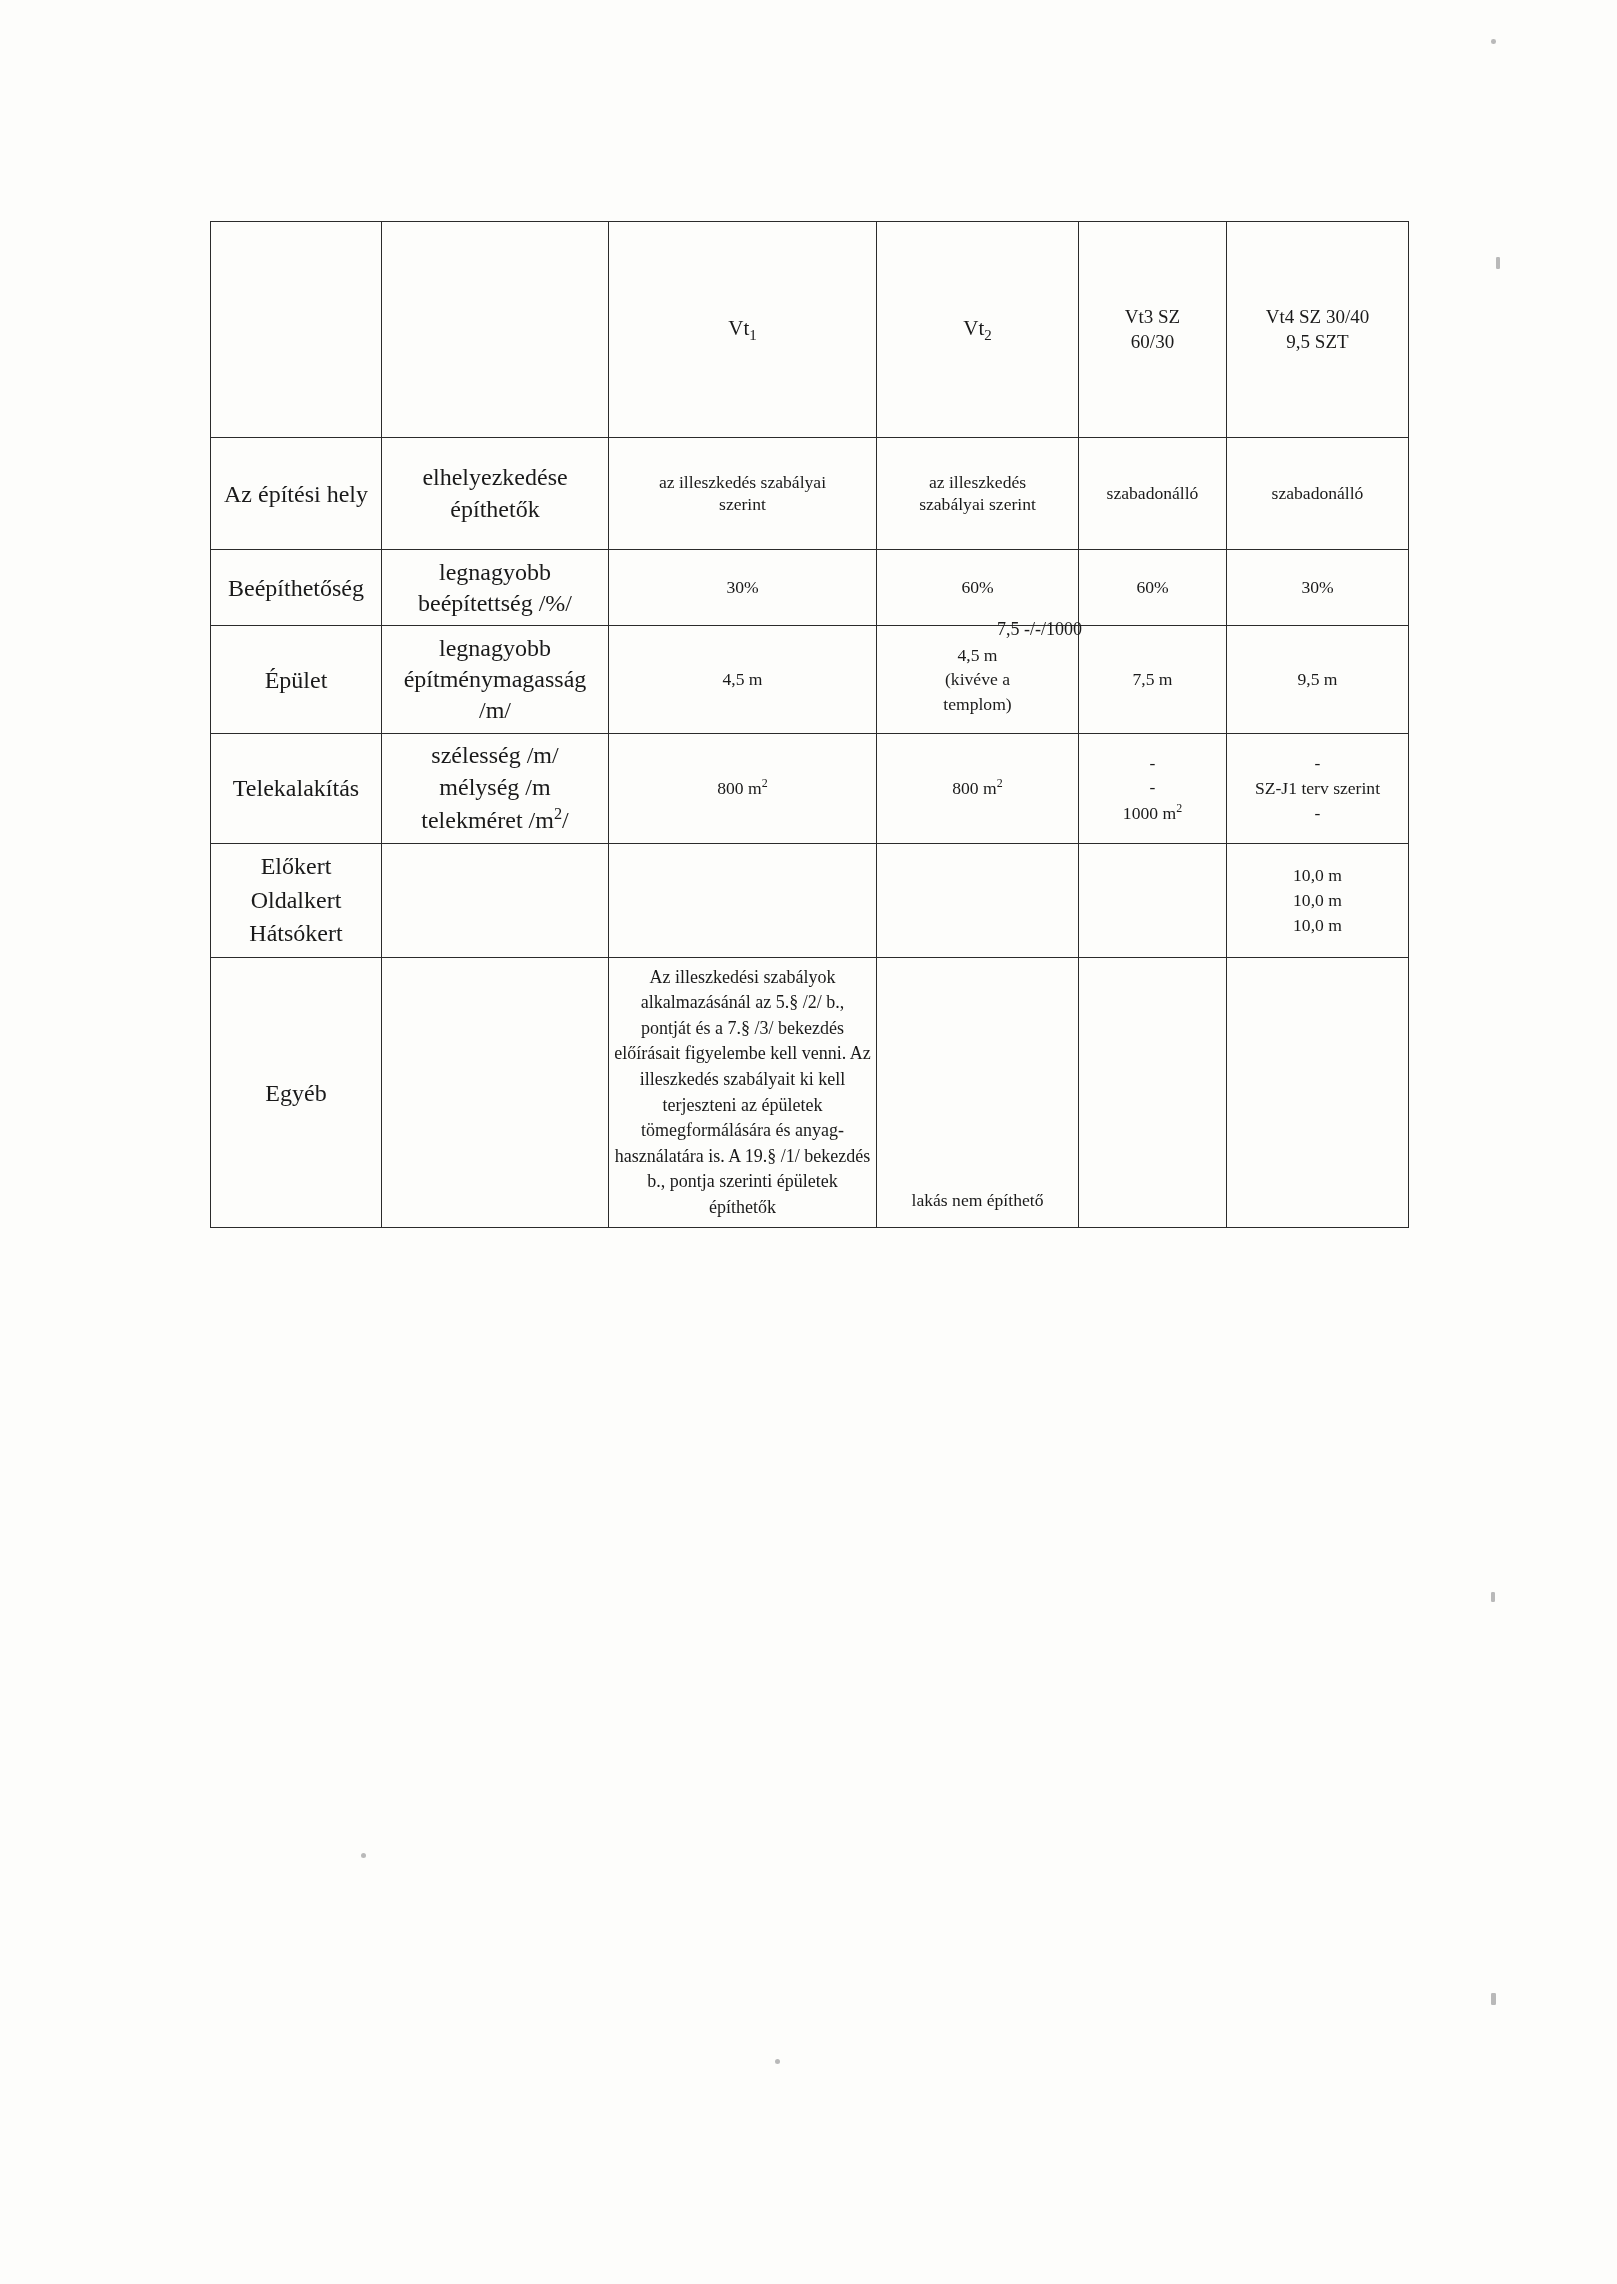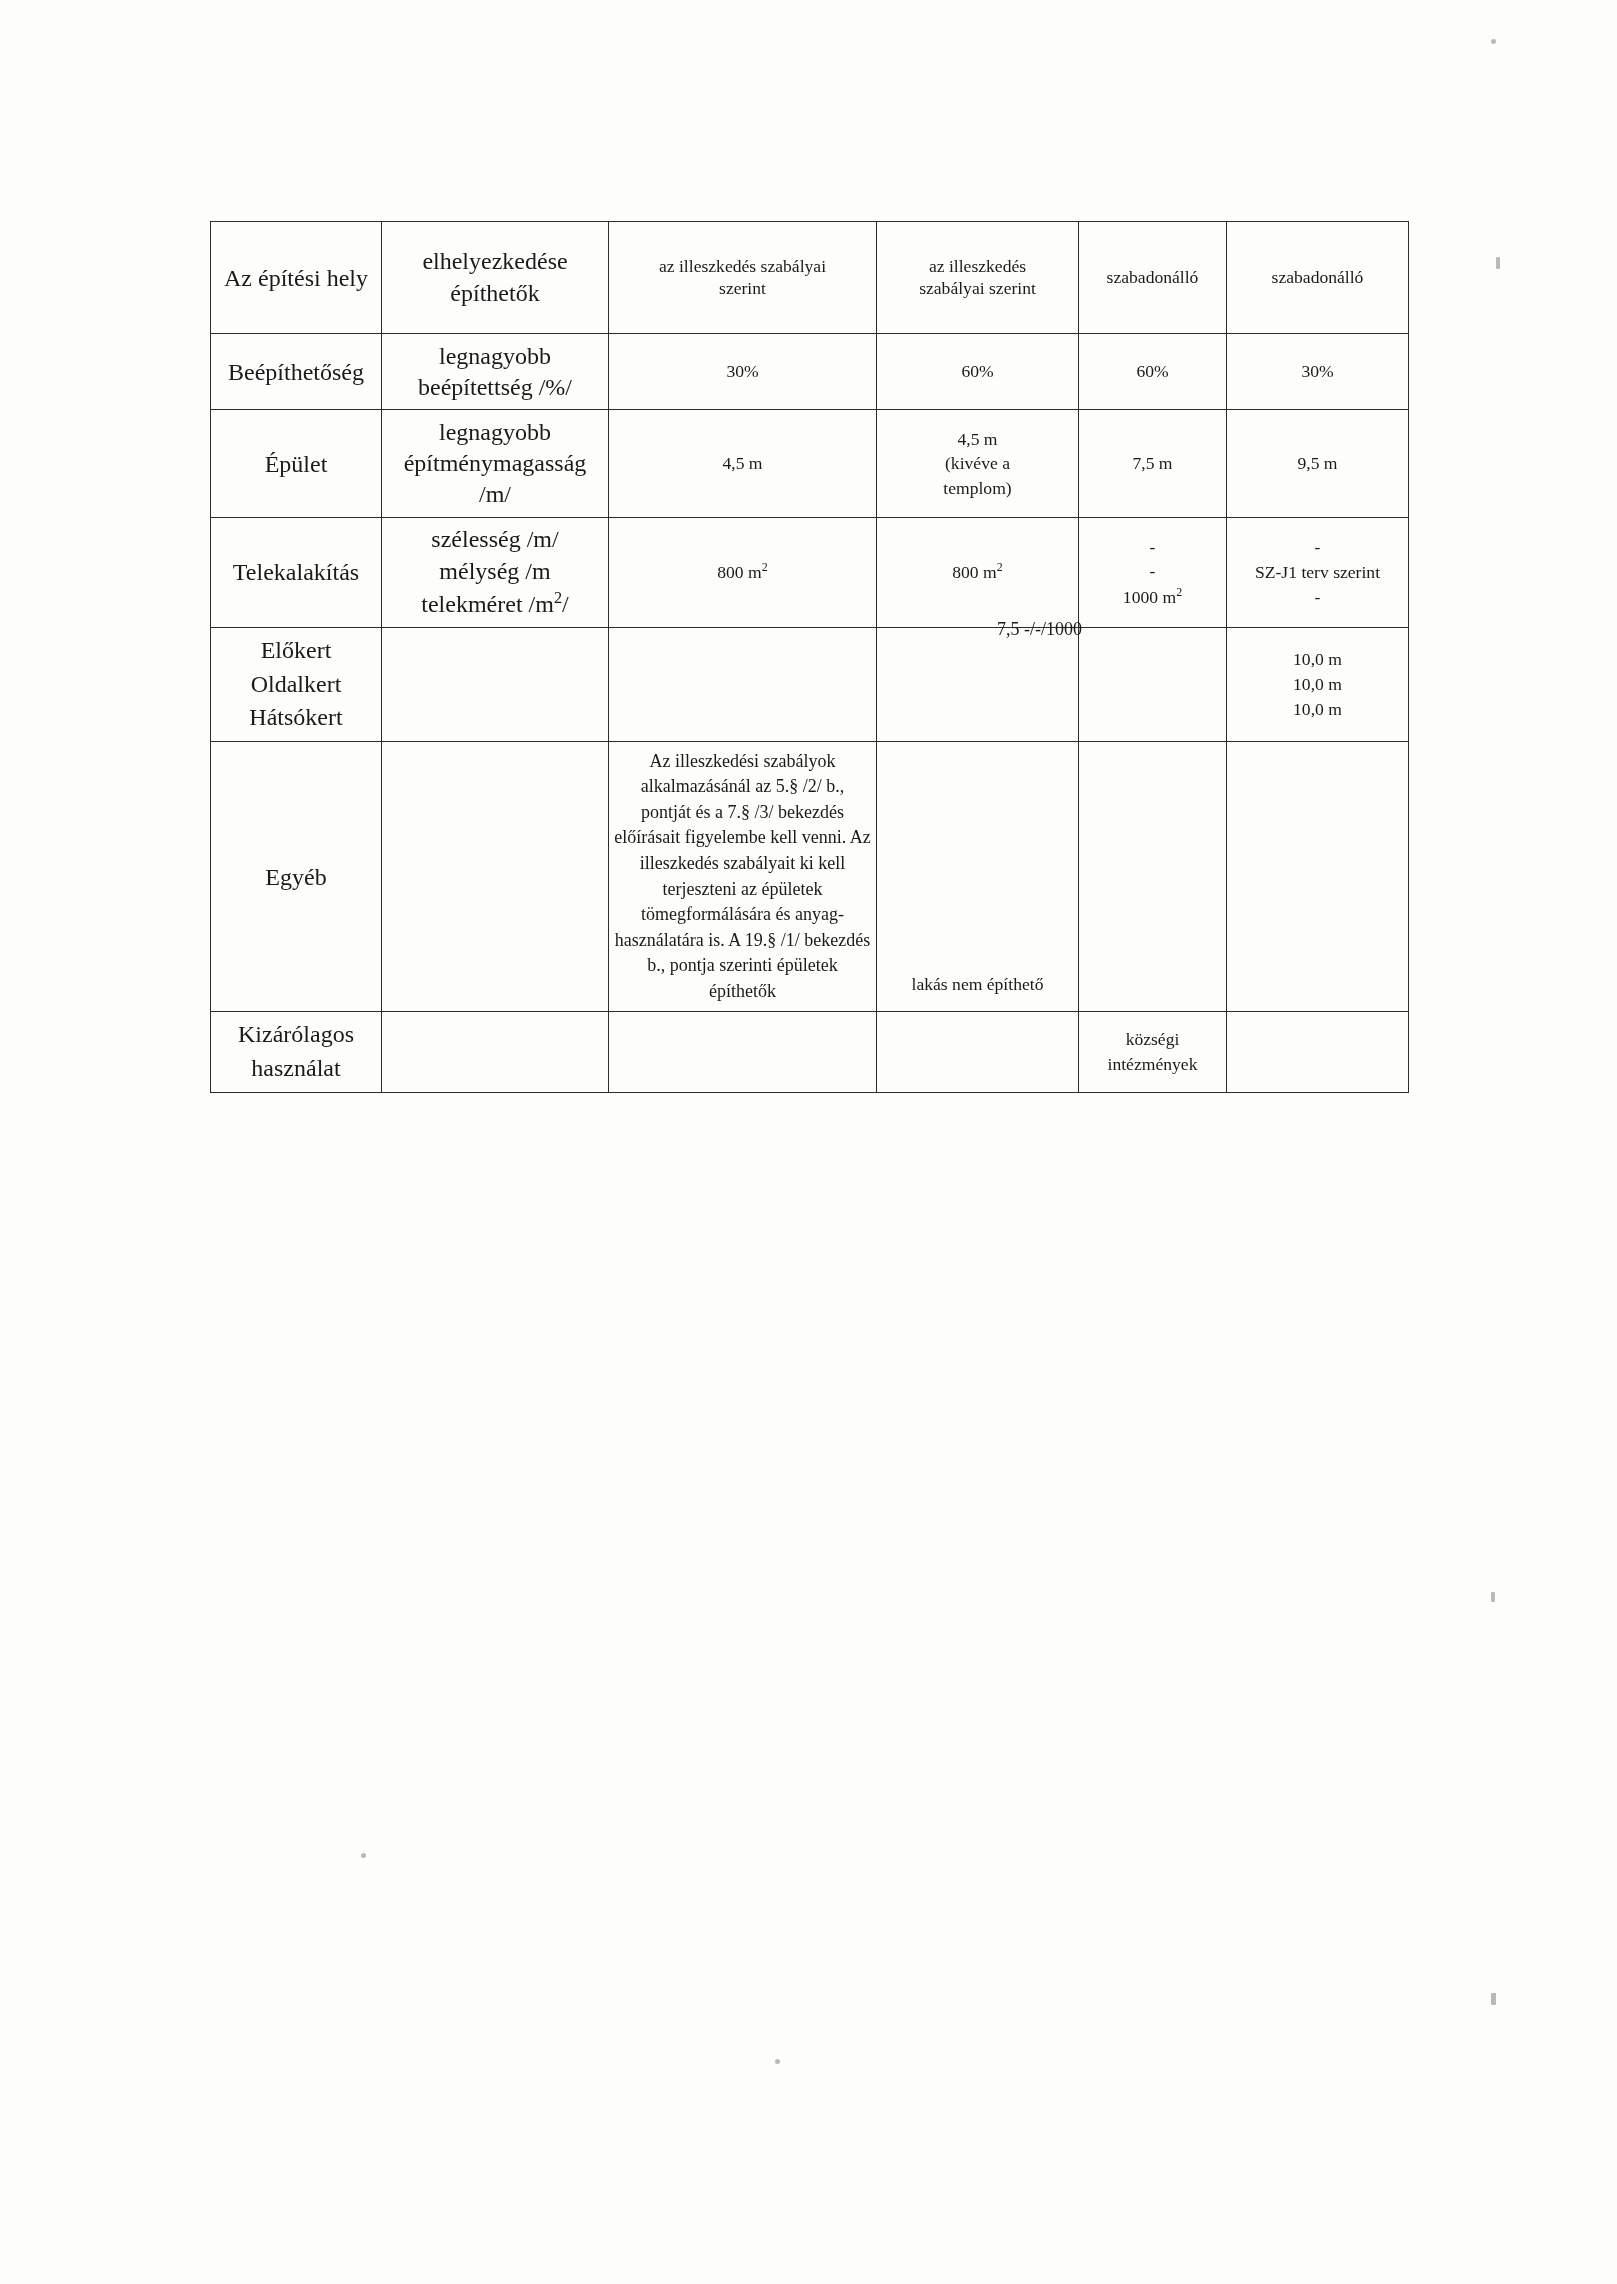--- a/index.html
+++ b/index.html
@@ -112,20 +112,38 @@
       <colgroup>
         <col class="c1">
           <col class="c2">
           <col class="c3">
           <col class="c4">
           <col class="c5">
           <col class="c6">
       </colgroup>
       <tbody>
 
+        <tr class="hdr-row">
+          <td></td>
+          <td></td>
+          <td class="hdr-cell">
+            <span>Vt</span><span class="sub">1</span>
+          </td>
+          <td class="hdr-cell">
+            <span>Vt</span><span class="sub">2</span>
+          </td>
+          <td class="hdr-small">
+            <div>Vt3  SZ</div>
+            <div>60/30</div>
+          </td>
+          <td class="hdr-small">
+            <div>Vt4  SZ 30/40</div>
+            <div>9,5 SZT</div>
+          </td>
+        </tr>
 
         <tr>
           <td class="rowlabel tall-cell">Az építési hely</td>
           <td class="sublabel">
             <div>elhelyezkedése</div>
             <div>építhetők</div>
           </td>
           <td>
             <div>az illeszkedés szabályai</div>
             <div>szerint</div>
@@ -208,34 +226,20 @@
 
         <tr>
           <td class="rowlabel">Egyéb</td>
           <td></td>
           <td class="egyeb-text">Az illeszkedési szabályok alkalmazásánál az 5.§ /2/ b., pontját és a 7.§ /3/ bekezdés előírásait figyelembe kell venni. Az illeszkedés szabályait ki kell terjeszteni az épületek tömegformálására és anyag-használatára is. A 19.§ /1/ bekezdés b., pontja szerinti épületek építhetők</td>
           <td style="vertical-align:bottom; padding-bottom:14.3px;">lakás nem építhető</td>
           <td></td>
           <td></td>
         </tr>
 
-        <tr>
-          <td class="rowlabel stack">
-            <div>Kizárólagos</div>
-            <div>használat</div>
-          </td>
-          <td></td>
-          <td></td>
-          <td></td>
-          <td class="stack">
-            <div>községi</div>
-            <div>intézmények</div>
-          </td>
-          <td></td>
-        </tr>
 
       </tbody>
     </table>
 
     <div class="vt3-extra">7,5  -/-/1000</div>
   </div>
 
 </div>
 
 

